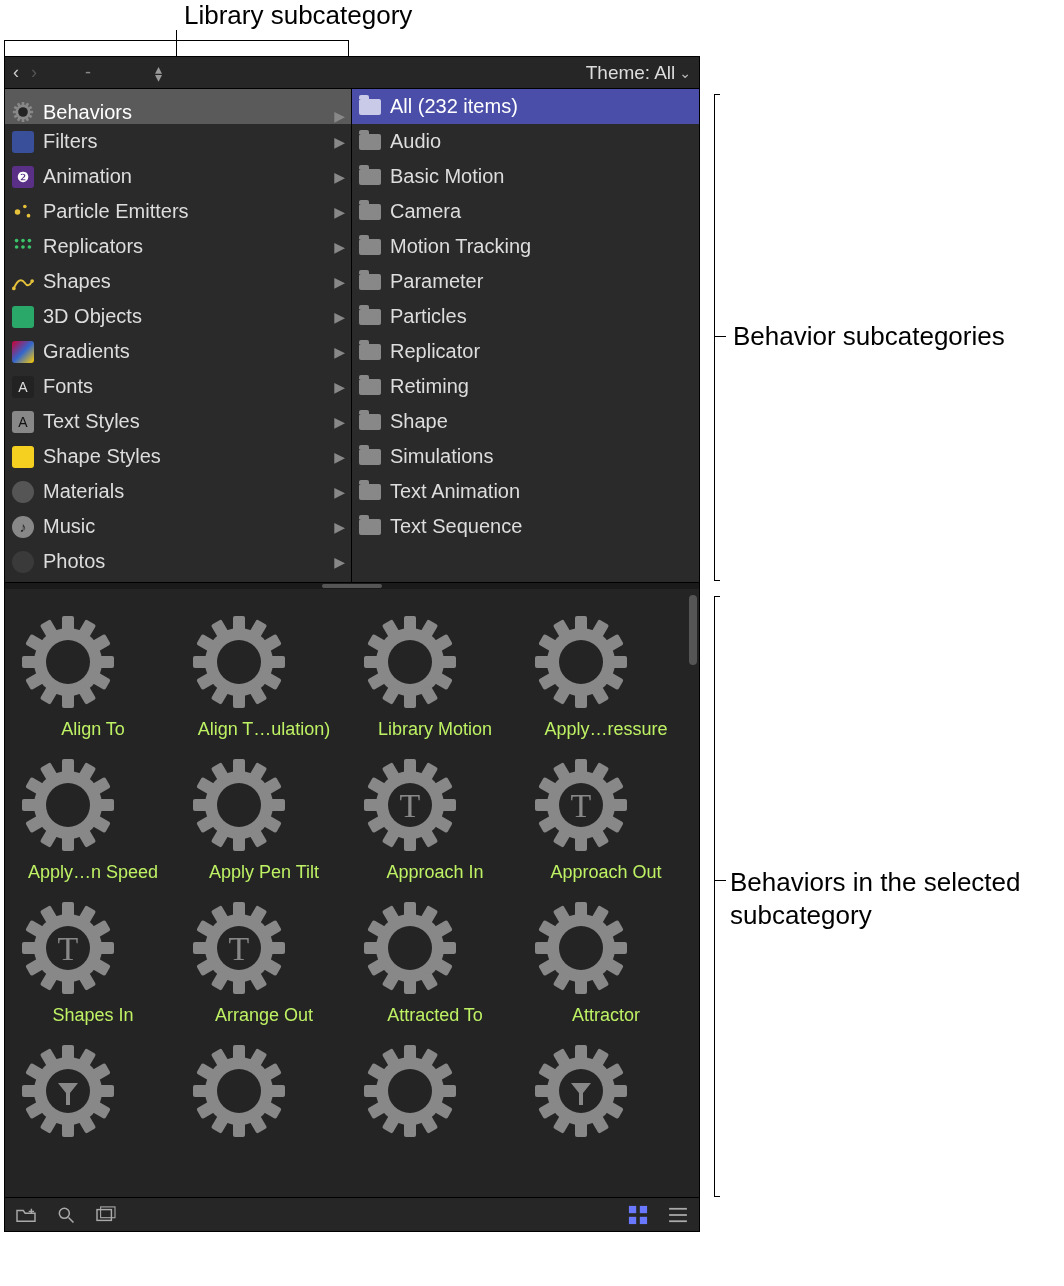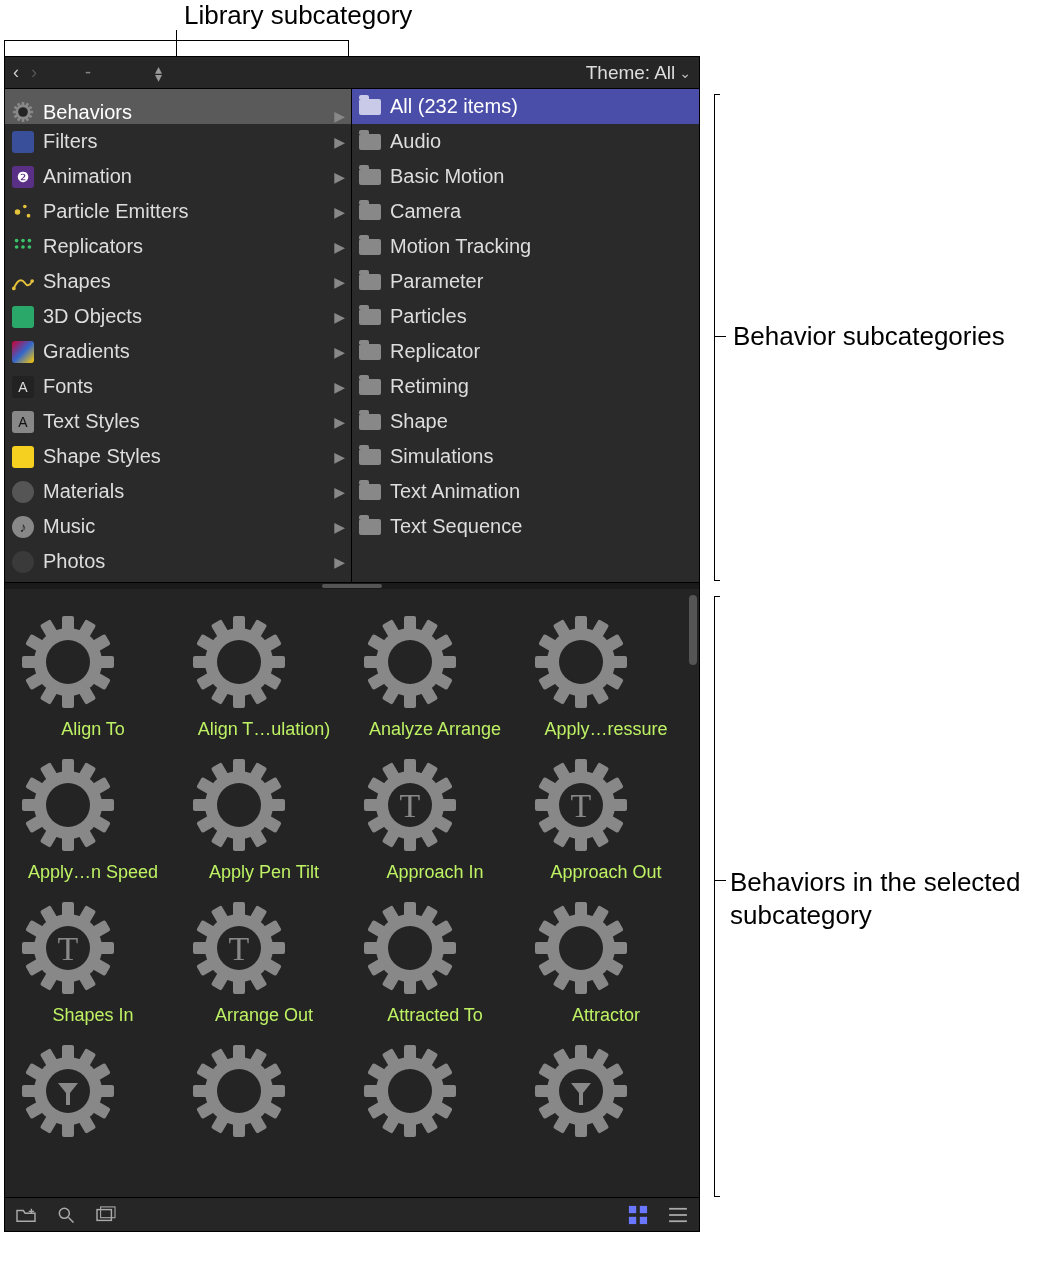--- a/index.html
+++ b/index.html
@@ -396,21 +396,21 @@
             </svg>
           </div>
           <div class="name">Align T…ulation)</div>
         </div>
         <div class="cell">
           <div class="thumb gear">
             <svg viewBox="0 0 100 100">
               <use href="#gear-shape"></use>
             </svg>
           </div>
-          <div class="name">Analyze Arrange</div>
+          <div class="name">Library Motion</div>
         </div>
         <div class="cell">
           <div class="thumb gear">
             <svg viewBox="0 0 100 100">
               <use href="#gear-shape"></use>
             </svg>
           </div>
           <div class="name">Apply…ressure</div>
         </div>
         <div class="cell">

